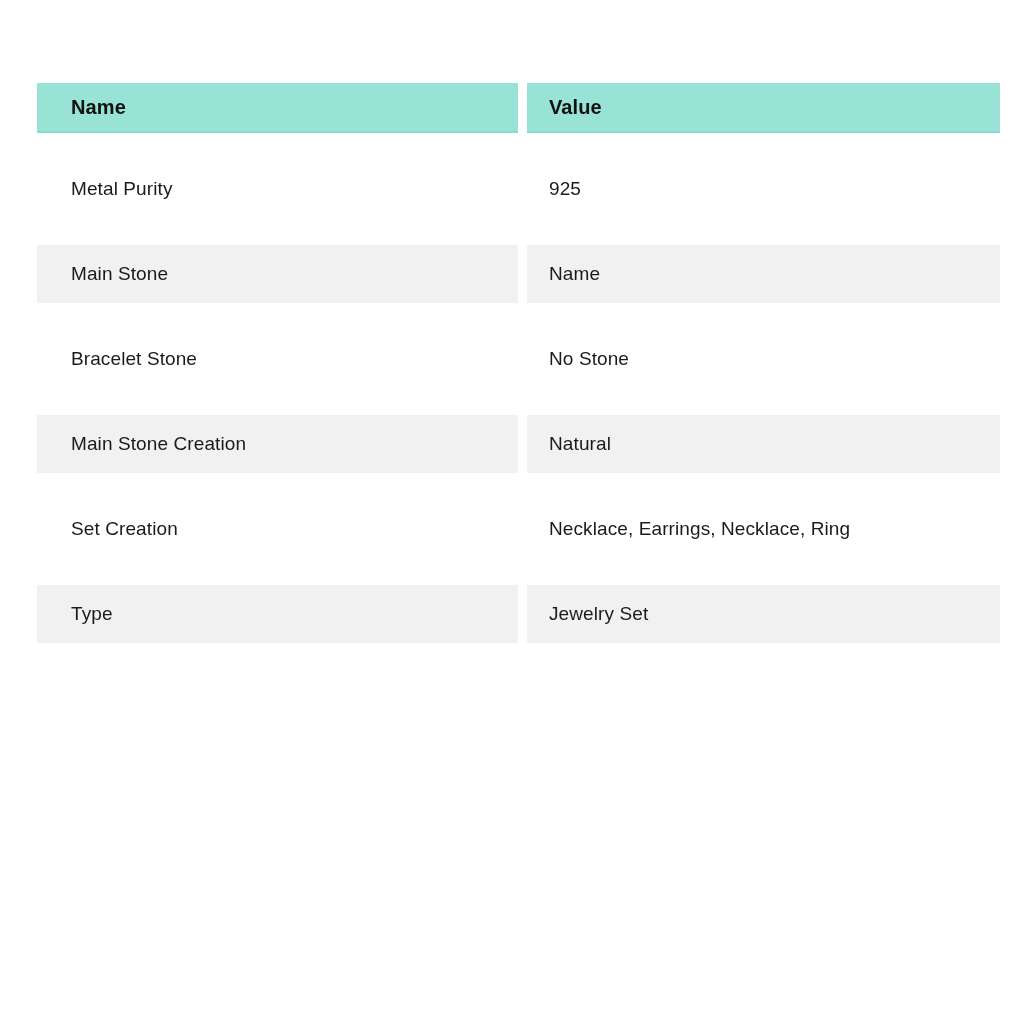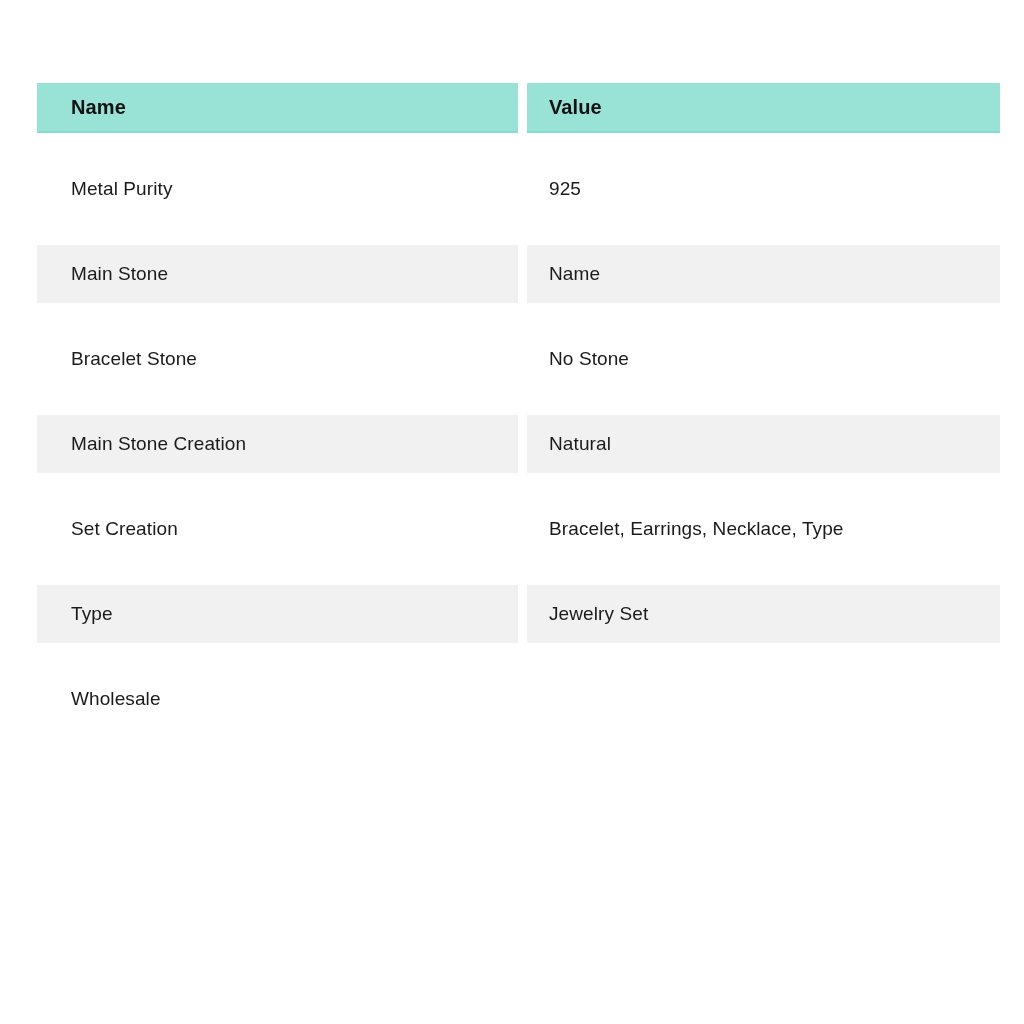--- a/index.html
+++ b/index.html
@@ -77,25 +77,24 @@
     <div class="cell value">No Stone</div>
   </div>
 
   <div class="row data-row">
     <div class="cell name">Main Stone Creation</div>
     <div class="cell value">Natural</div>
   </div>
 
   <div class="row data-row">
     <div class="cell name">Set Creation</div>
-    <div class="cell value">Bracelet, Earrings, Necklace, Type</div>
+    <div class="cell value">Necklace, Earrings, Necklace, Ring</div>
   </div>
 
   <div class="row data-row">
     <div class="cell name">Type</div>
     <div class="cell value">Jewelry Set</div>
   </div>
 
   <div class="row data-row">
-    <div class="cell name">Wholesale</div>
   </div>
 
 </div>
 
 </body></html>

